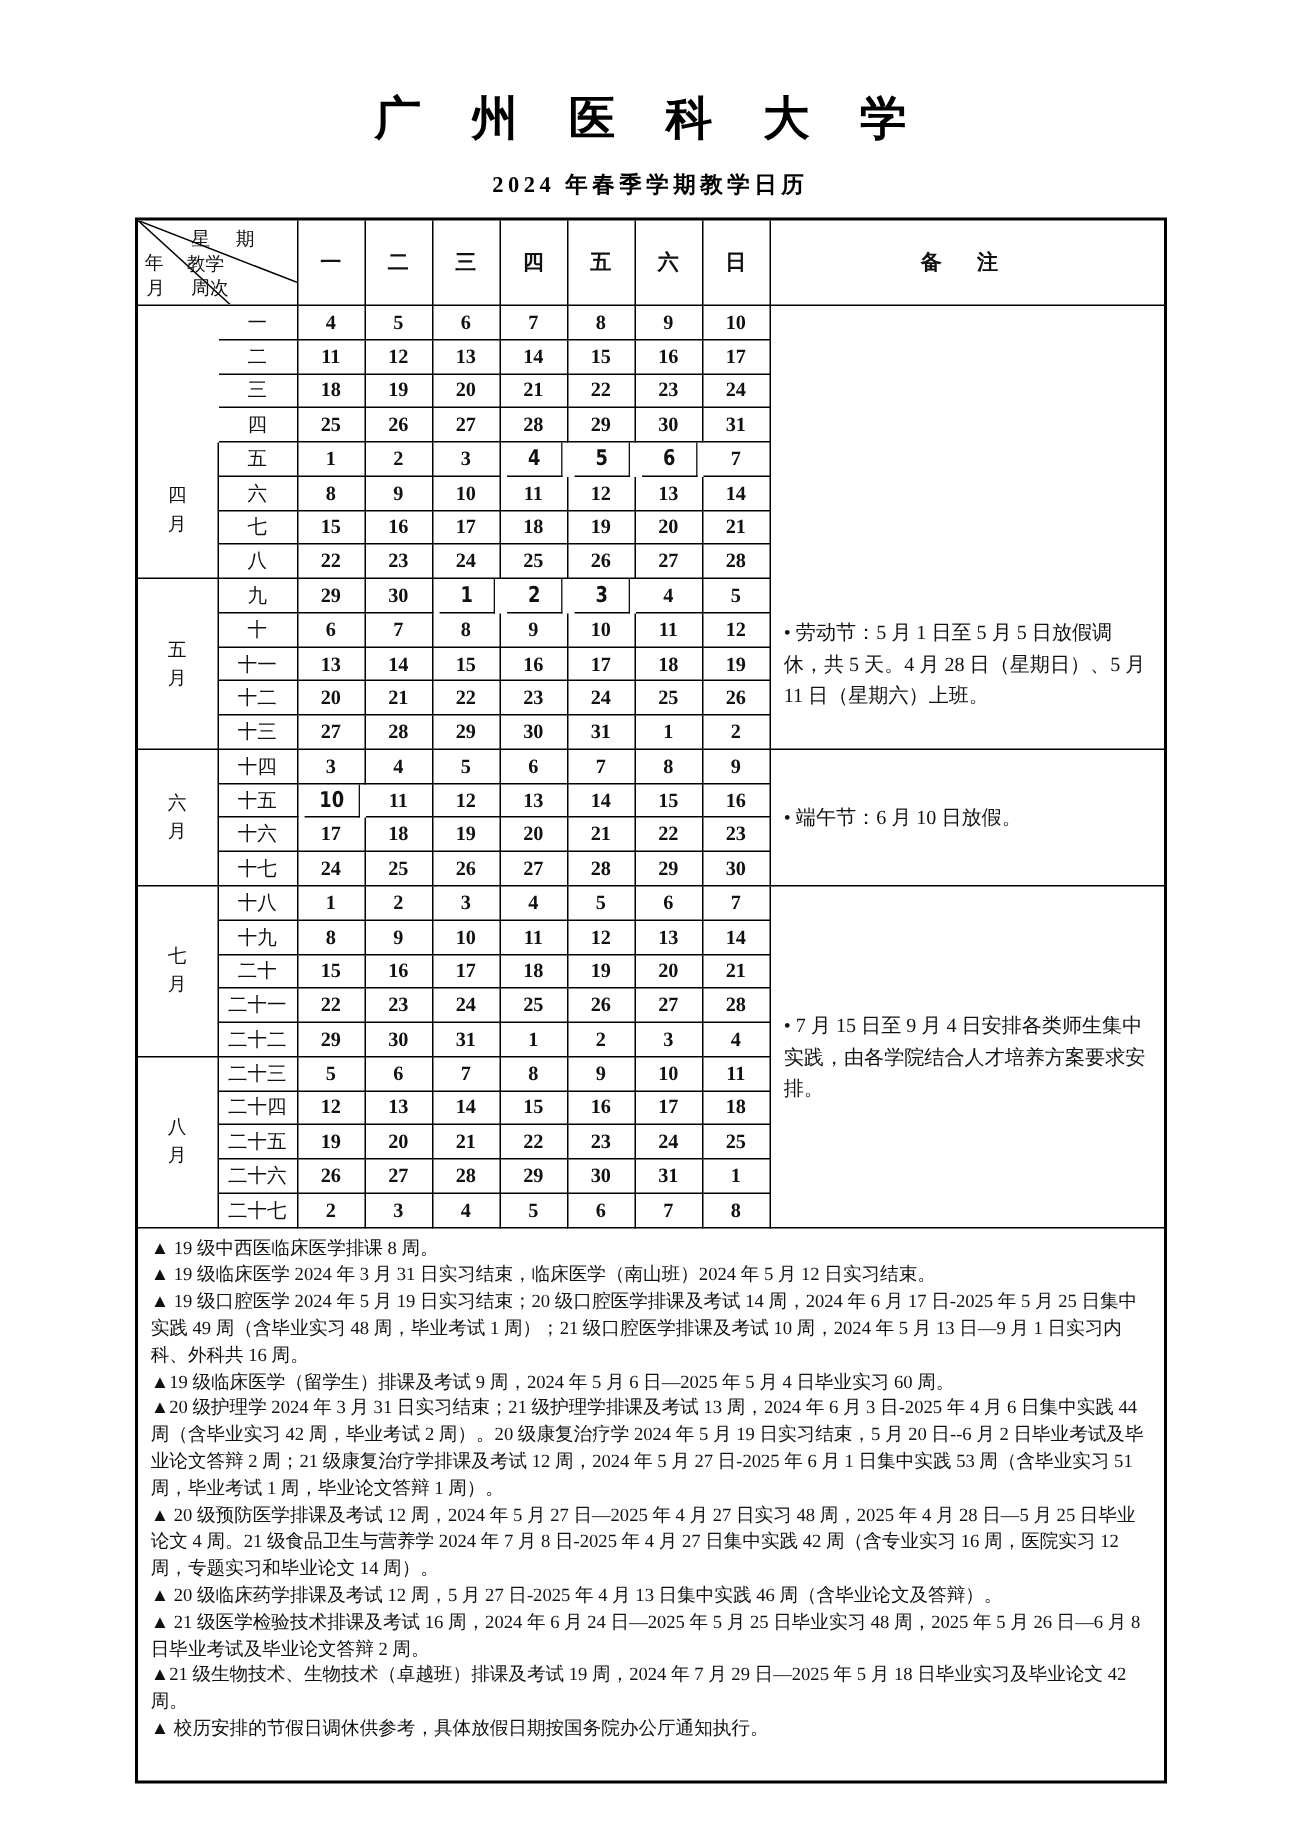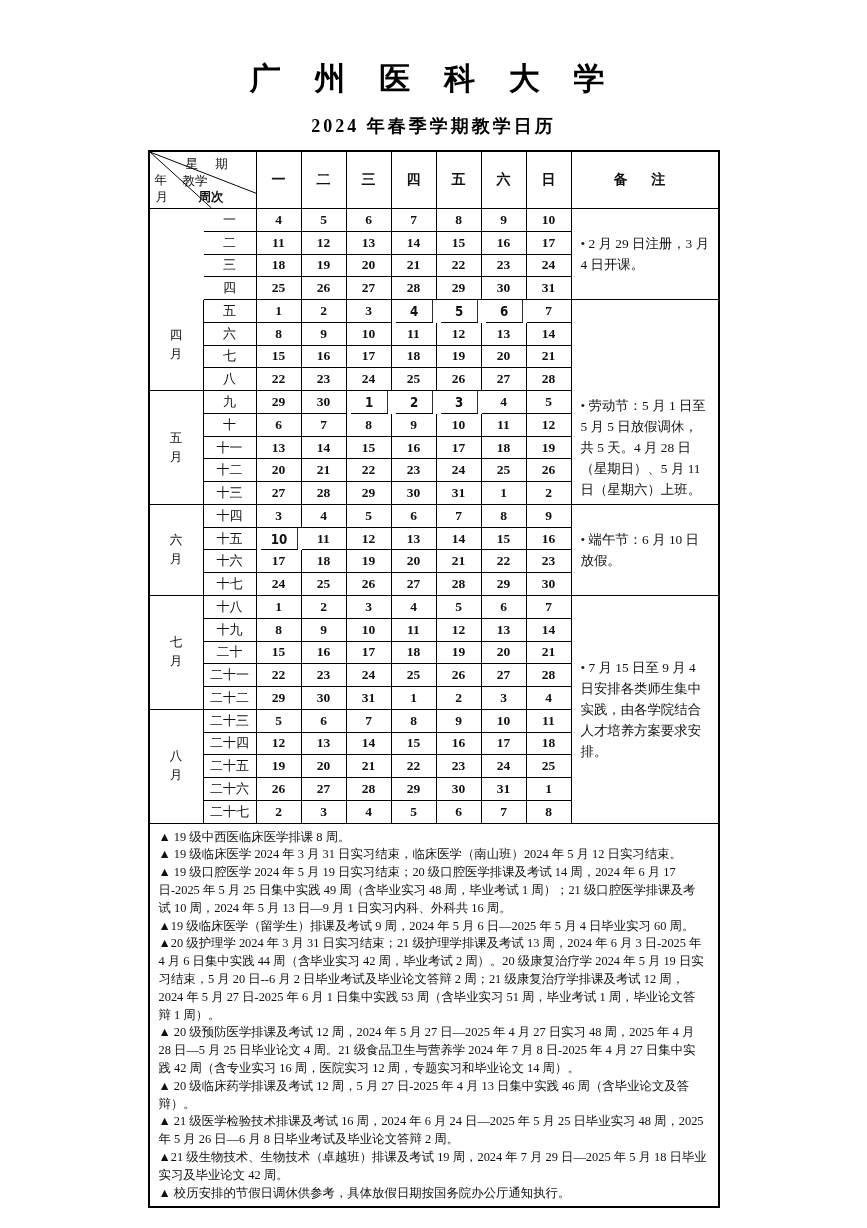--- a/index.html
+++ b/index.html
@@ -9,45 +9,45 @@
     font-family:"Liberation Serif","DejaVu Serif",serif;
     color:#111; overflow:hidden;
   }
   .doc-title {
     margin-top:58px; text-align:center;
     font-size:31px; font-weight:bold; letter-spacing:13px;
     color:#000;
   }
   .doc-subtitle {
     margin-top:14px; text-align:center;
-    font-size:18px; font-weight:600; letter-spacing:3px;
+    font-size:15px; font-weight:600; letter-spacing:3px;
     color:#000;
   }
   .cal-wrap {
-    width:572px; margin:12px auto 0 auto;
+    width:688px; margin:12px auto 0 auto;
     border:2px solid #000;
   }
   .grid {
     display:grid;
     grid-template-columns:54px 53px repeat(7,45px) minmax(0,1fr);
   }
   .hdr { height:57px; }
   .hdr > div { border-right:1px solid #000; border-bottom:1px solid #000; }
   .hdr > div:last-child { border-right:none; }
   .corner {
     grid-column:1 / span 2; position:relative; overflow:hidden;
     font-size:12.5px;
   }
   .corner svg { position:absolute; left:0; top:0; width:100%; height:100%; }
   .corner span { position:absolute; white-space:nowrap; }
   .c-week  { top:4px;  left:36px; letter-spacing:7px; }
   .c-year  { top:20px; left:5px; }
   .c-month { top:37px; left:6px; }
   .c-teach { top:21px; left:33px; }
-  .c-zhou  { top:37px; left:49px;font-weight:bold; }
+  .c-zhou  { top:37px; left:36px; }
   .day-h, .rem-h {
     display:flex; align-items:center; justify-content:center;
     font-size:14px; font-weight:bold;
   }
   .rem-h { letter-spacing:10px; }
   .cal-body { grid-auto-rows:22.78px; }
   .cal-body > div { border-right:1px solid #000; border-bottom:1px solid #000; }
   .month-cell {
     grid-column:1; display:flex; flex-direction:column;
     align-items:center; justify-content:center;
@@ -337,23 +337,20 @@
       <div class="day-cell" style="grid-area: 26 / 8;">31</div>
       <div class="day-cell" style="grid-area: 26 / 9;">1</div>
       <div class="week-cell" style="grid-row: 27;">二十七</div>
       <div class="day-cell" style="grid-area: 27 / 3;">2</div>
       <div class="day-cell" style="grid-area: 27 / 4;">3</div>
       <div class="day-cell" style="grid-area: 27 / 5;">4</div>
       <div class="day-cell" style="grid-area: 27 / 6;">5</div>
       <div class="day-cell" style="grid-area: 27 / 7;">6</div>
       <div class="day-cell" style="grid-area: 27 / 8;">7</div>
       <div class="day-cell" style="grid-area: 27 / 9;">8</div>
-      <div class="remark-cell" style="grid-row: 1 / span 4;">
-        <div>• 2 月 29 日注册，3 月 4 日开课。</div>
-      </div>
       <div class="remark-cell" style="grid-row: 9 / span 5;">
         <div>• 劳动节：5 月 1 日至 5 月 5 日放假调休，共 5 天。4 月 28 日（星期日）、5 月 11 日（星期六）上班。</div>
       </div>
       <div class="remark-cell" style="grid-row: 14 / span 4;">
         <div>• 端午节：6 月 10 日放假。</div>
       </div>
       <div class="remark-cell" style="grid-row: 18 / span 10;">
         <div>• 7 月 15 日至 9 月 4 日安排各类师生集中实践，由各学院结合人才培养方案要求安排。</div>
       </div>
     </div>

